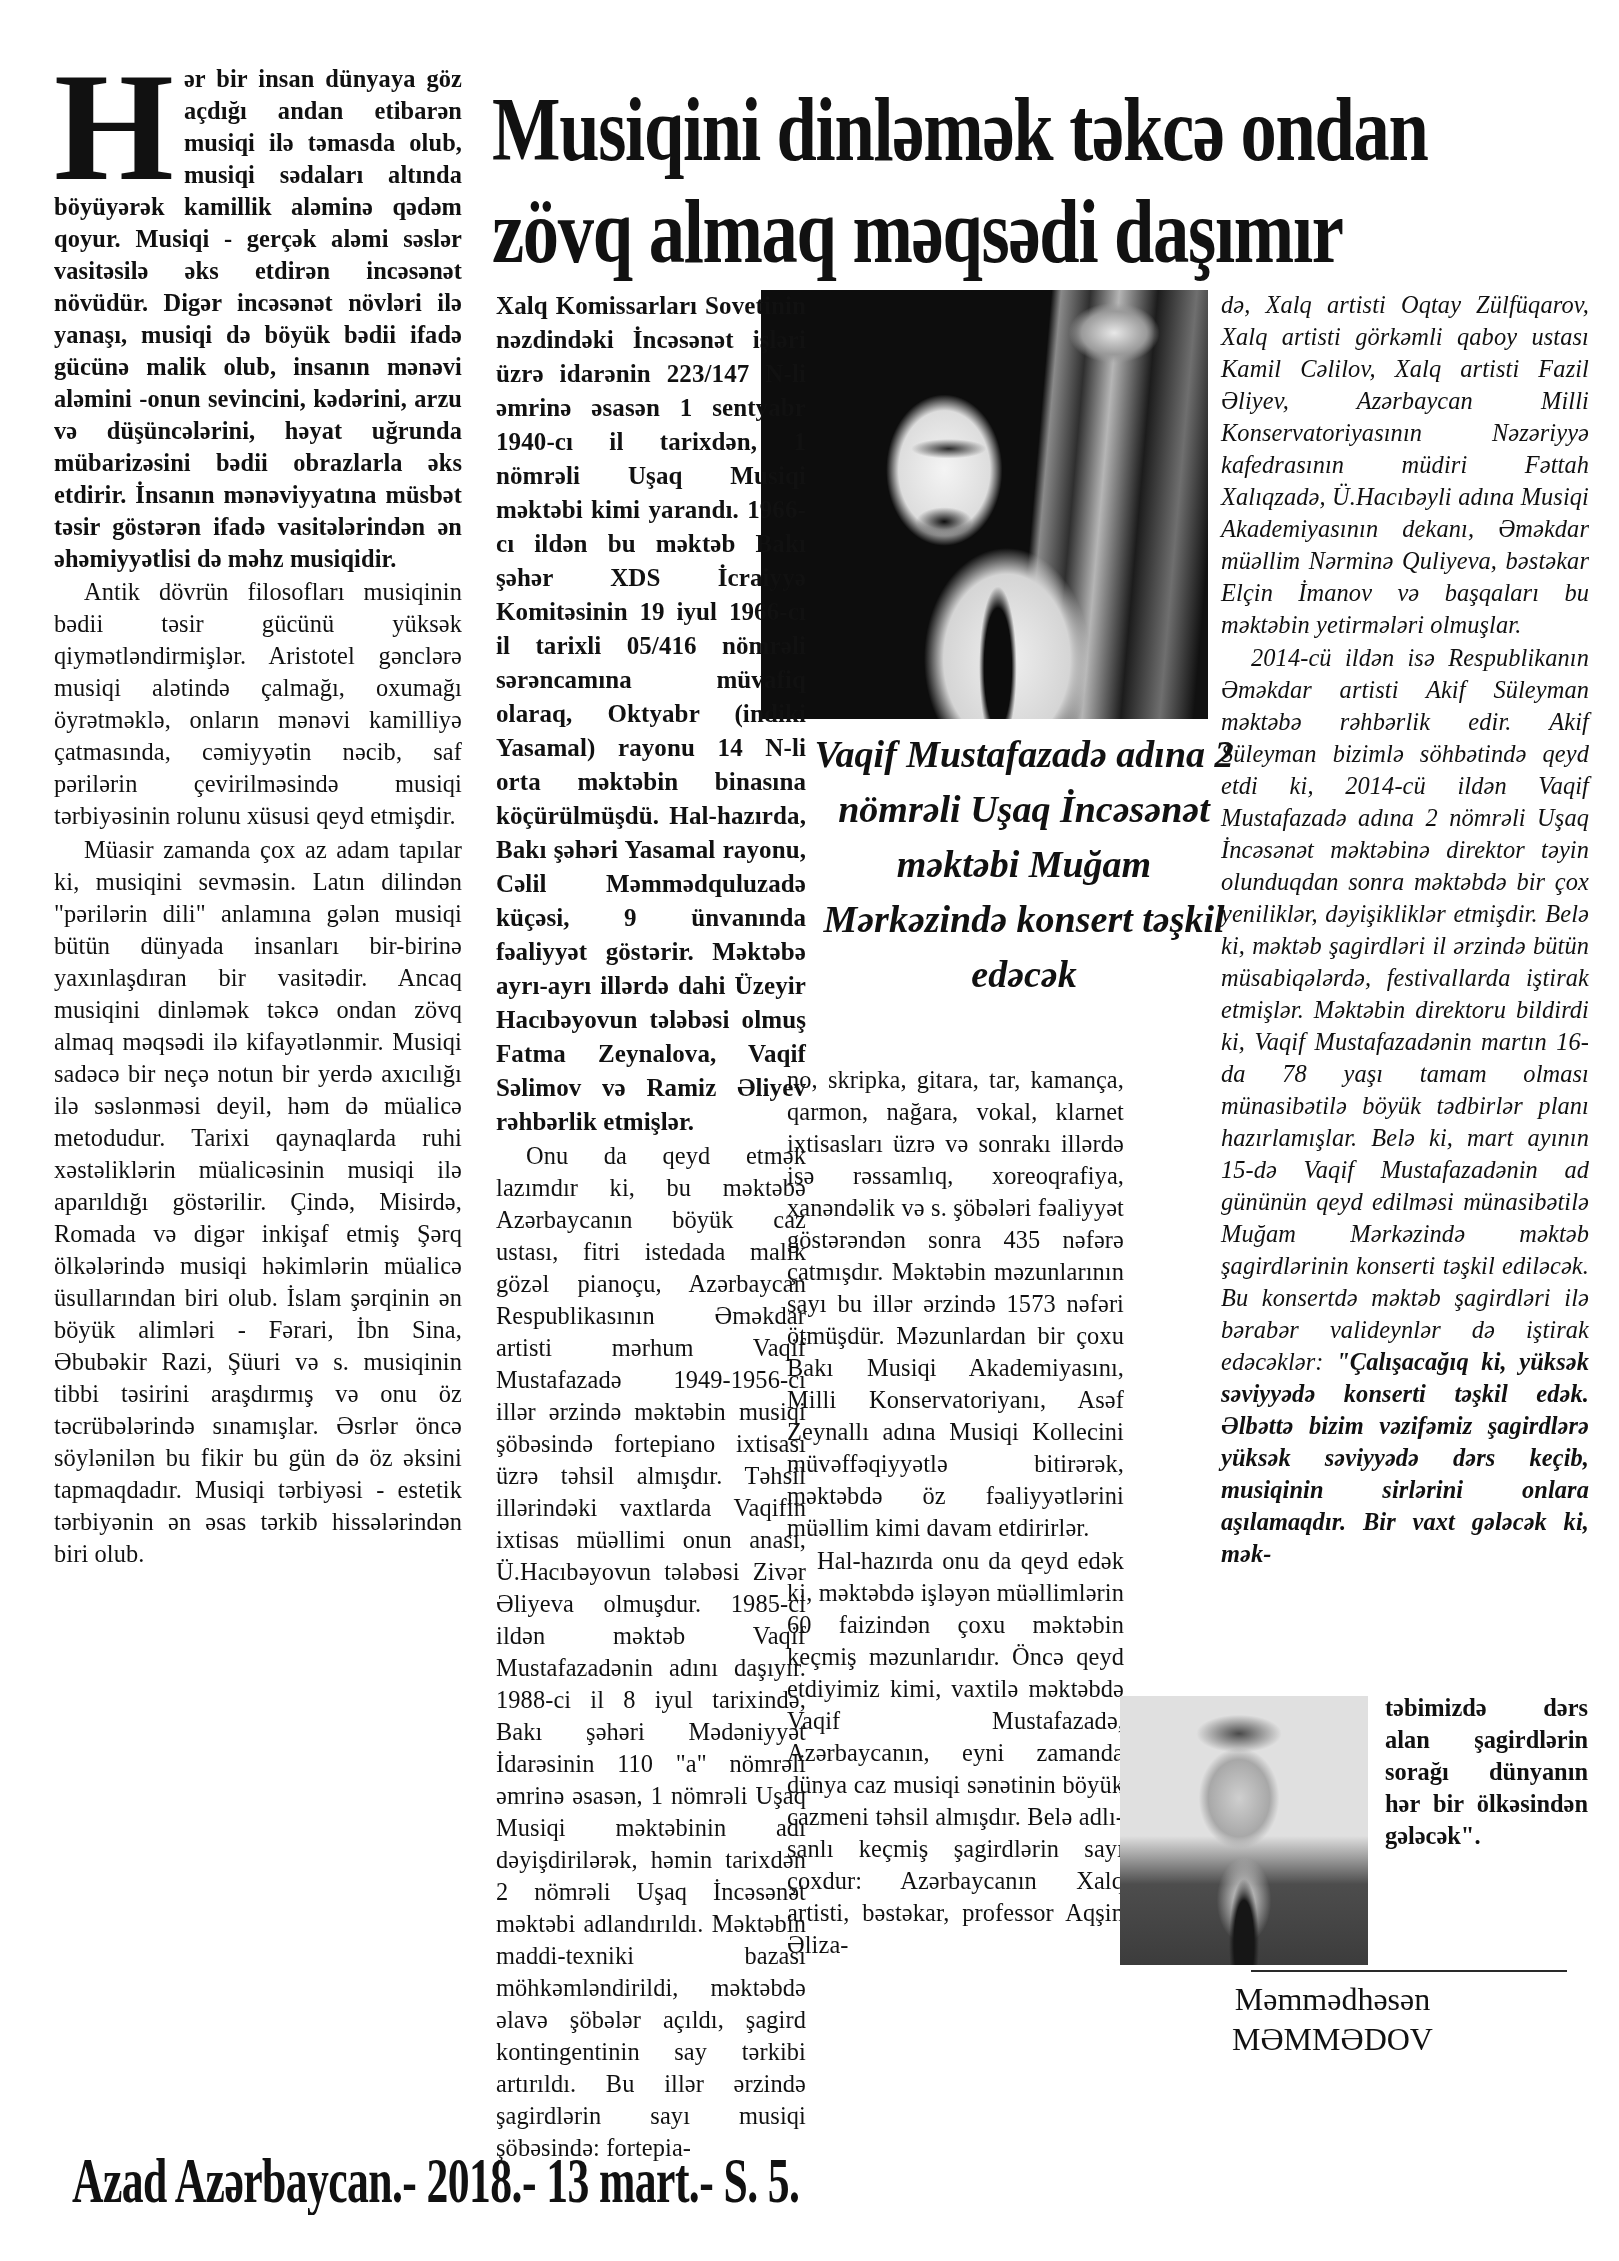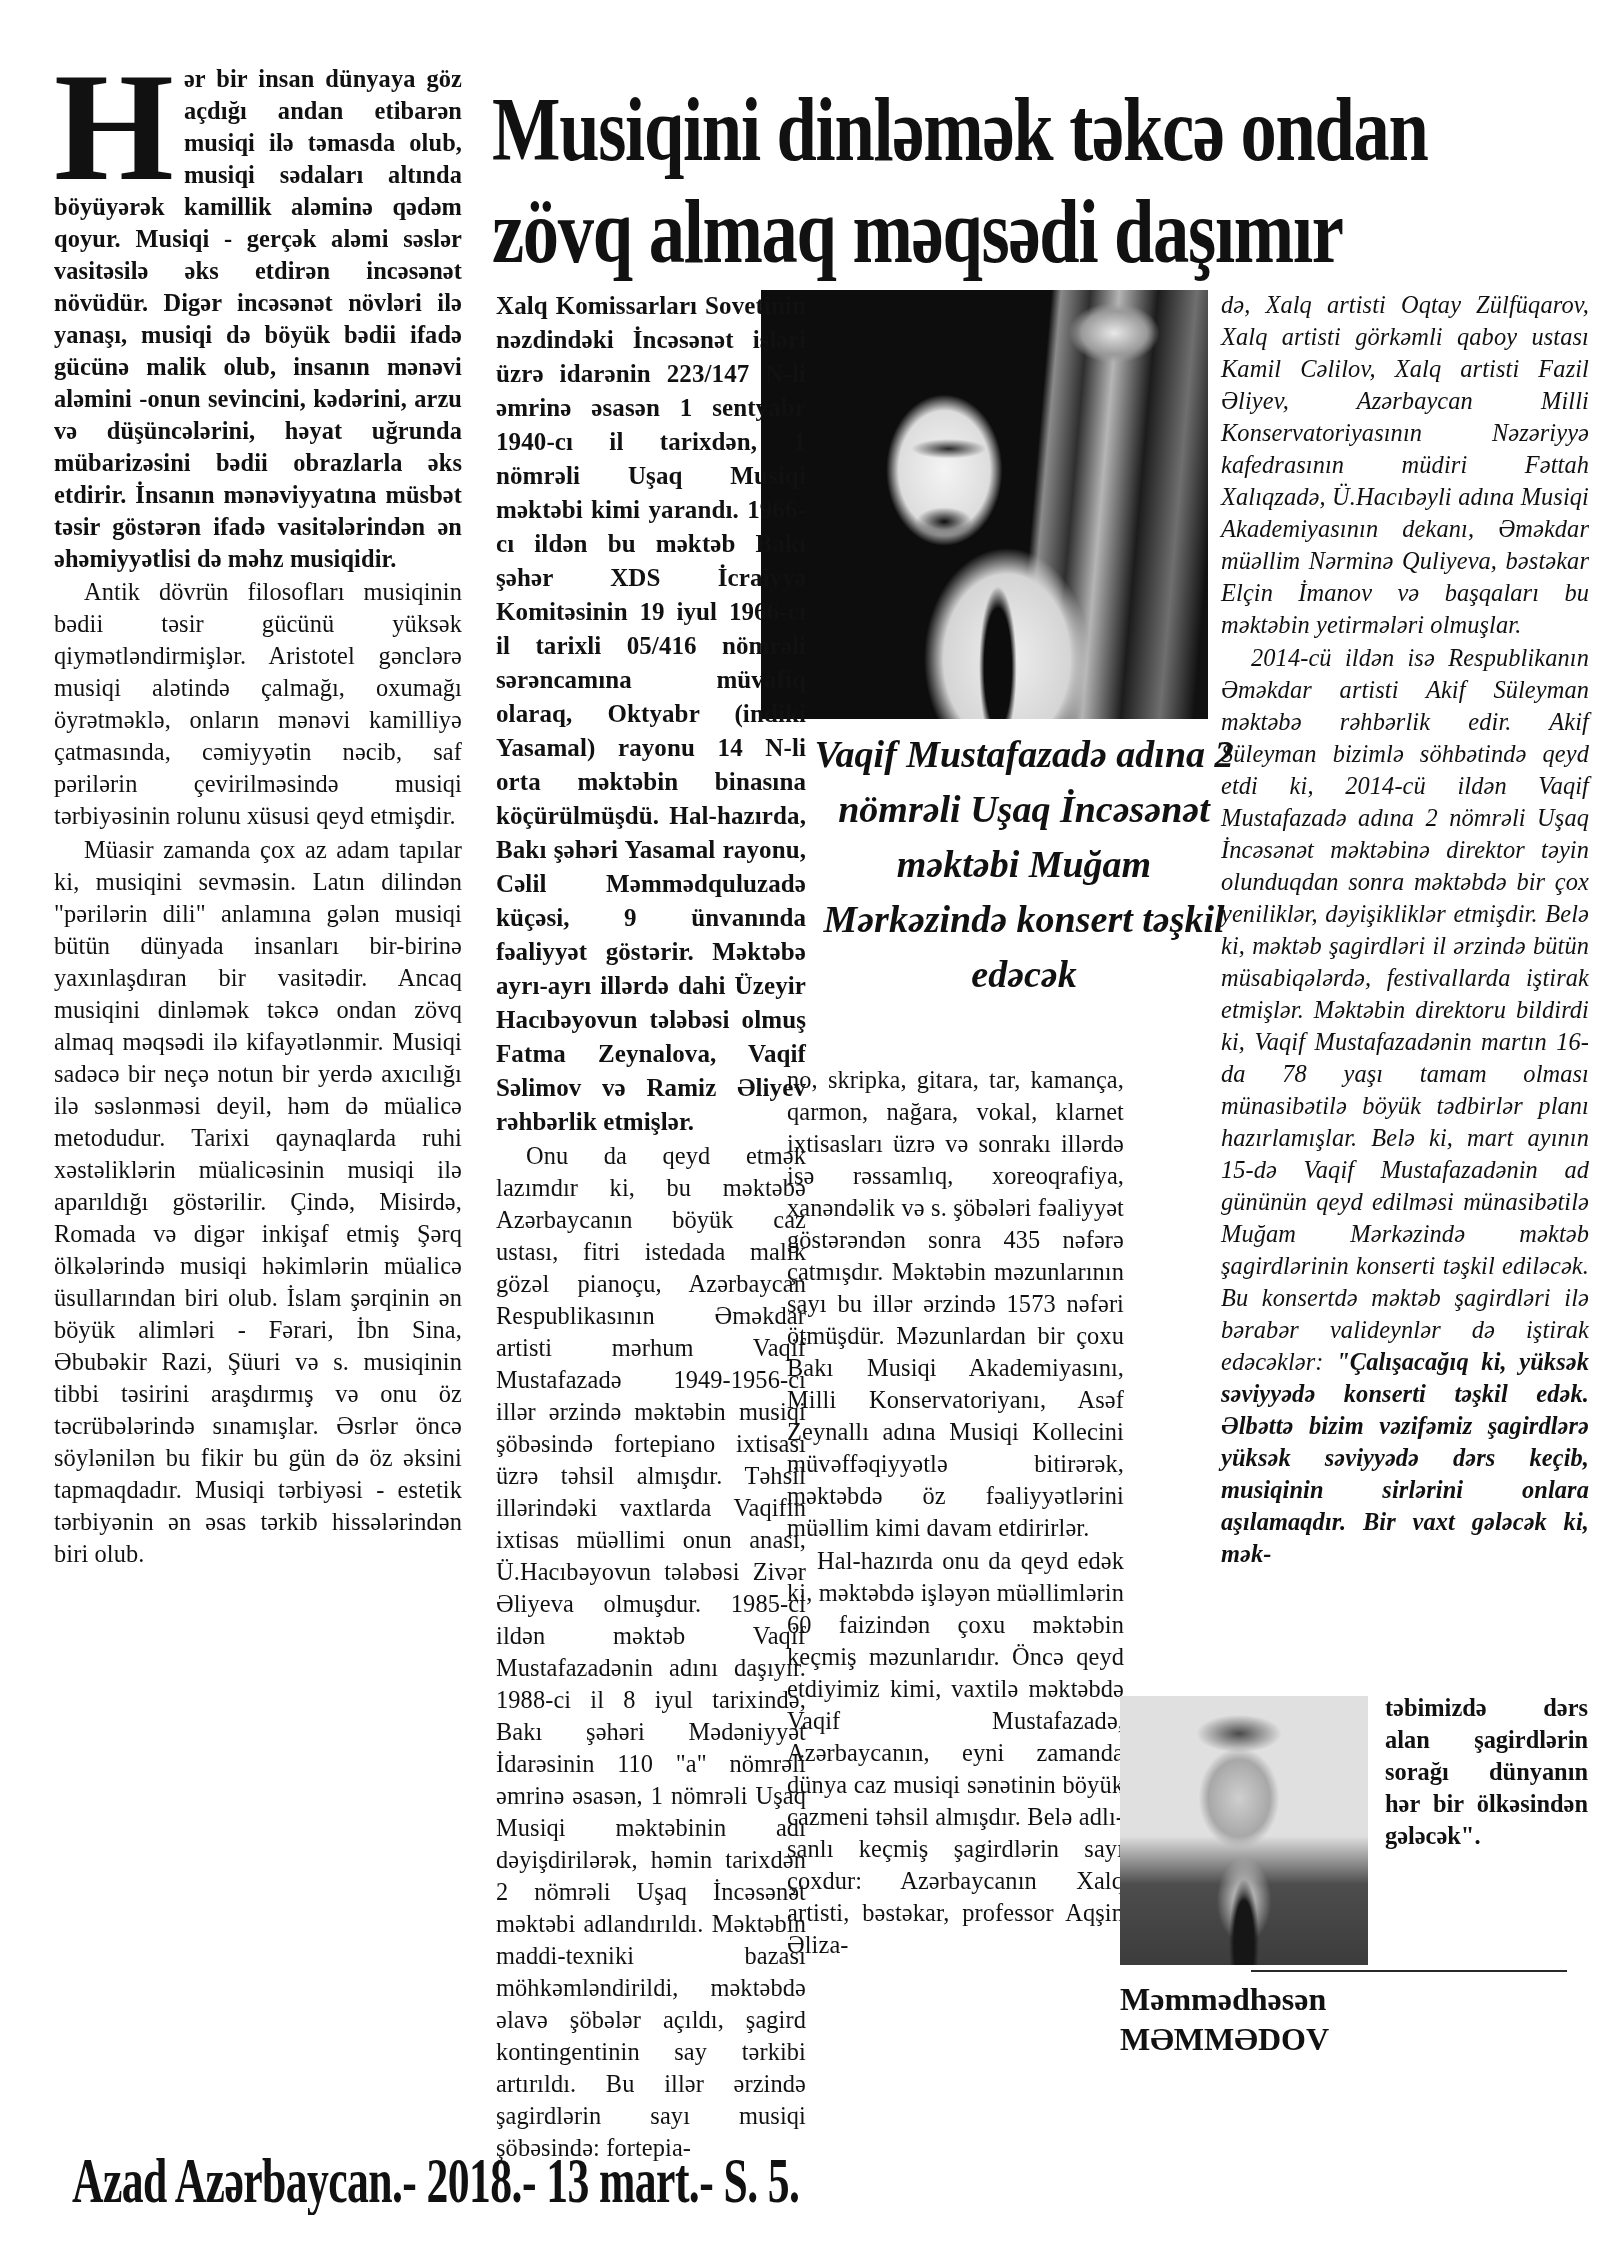--- a/index.html
+++ b/index.html
@@ -88,22 +88,22 @@
       radial-gradient(ellipse 56px 70px at 48% 38%, #cfcfcf 0%, #a8a8a8 55%, rgba(168,168,168,0) 72%),
       radial-gradient(ellipse 39px 61px at 50% 76%, #f2f2f2 0%, rgba(242,242,242,0) 70%),
       linear-gradient(to top, #3c3c3c 0%, #4d4d4d 30%, rgba(77,77,77,0) 48%);
   }
   .wraptext{font-weight:bold;}
   .sig-sep{
     border:0;border-top:2.2px solid #2a2a2a;
     width:316px;margin:18.7px 21.5px 7.2px auto;
   }
   .signature{
-    text-align:left;
-    font-weight:bold;
+    text-align:center;
+    font-weight:normal;
     font-size:32px;line-height:40px;
     padding-right:43px;
   }
   
   .footer{
     position:absolute;left:72px;top:2151px;width:1472px;
     font-weight:bold;font-size:52px;
     white-space:nowrap;
     text-decoration:underline;
   }

